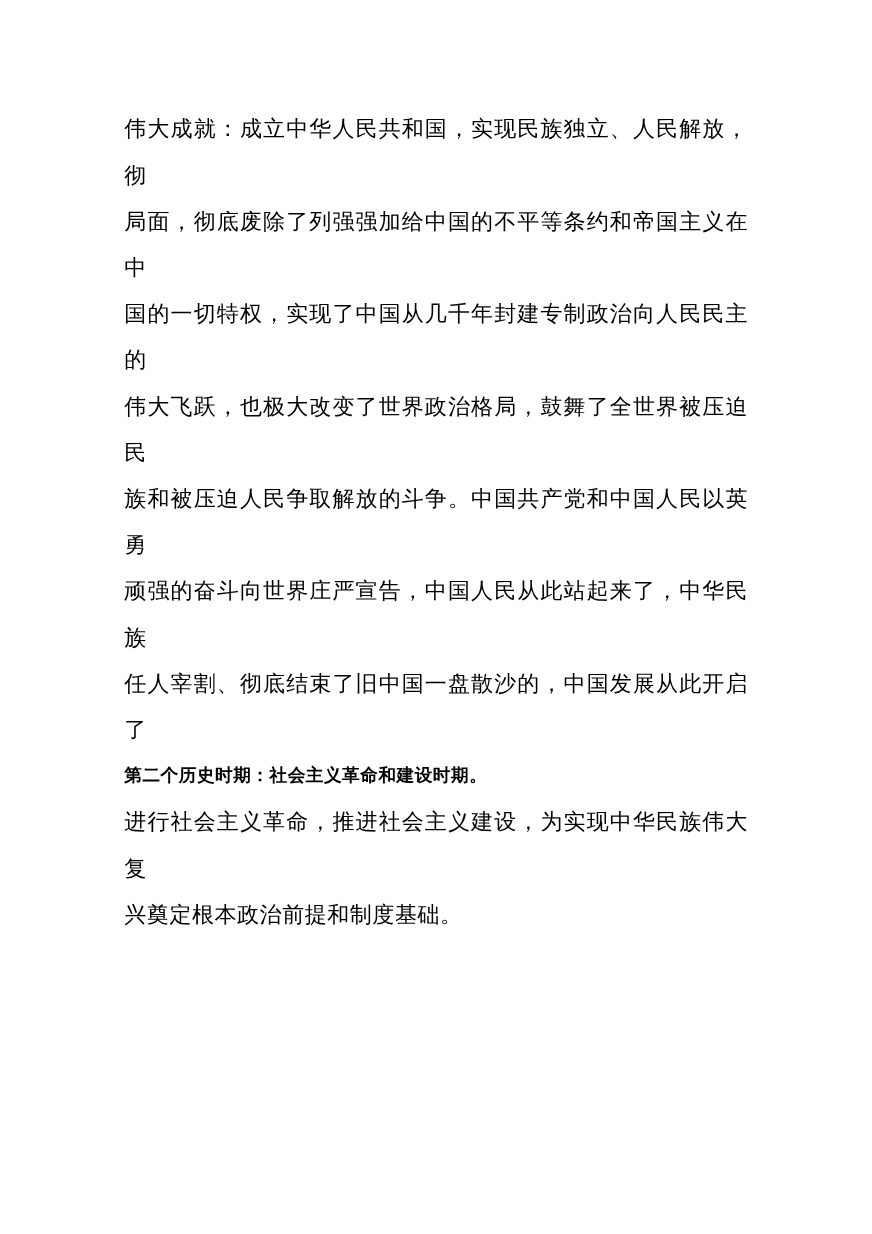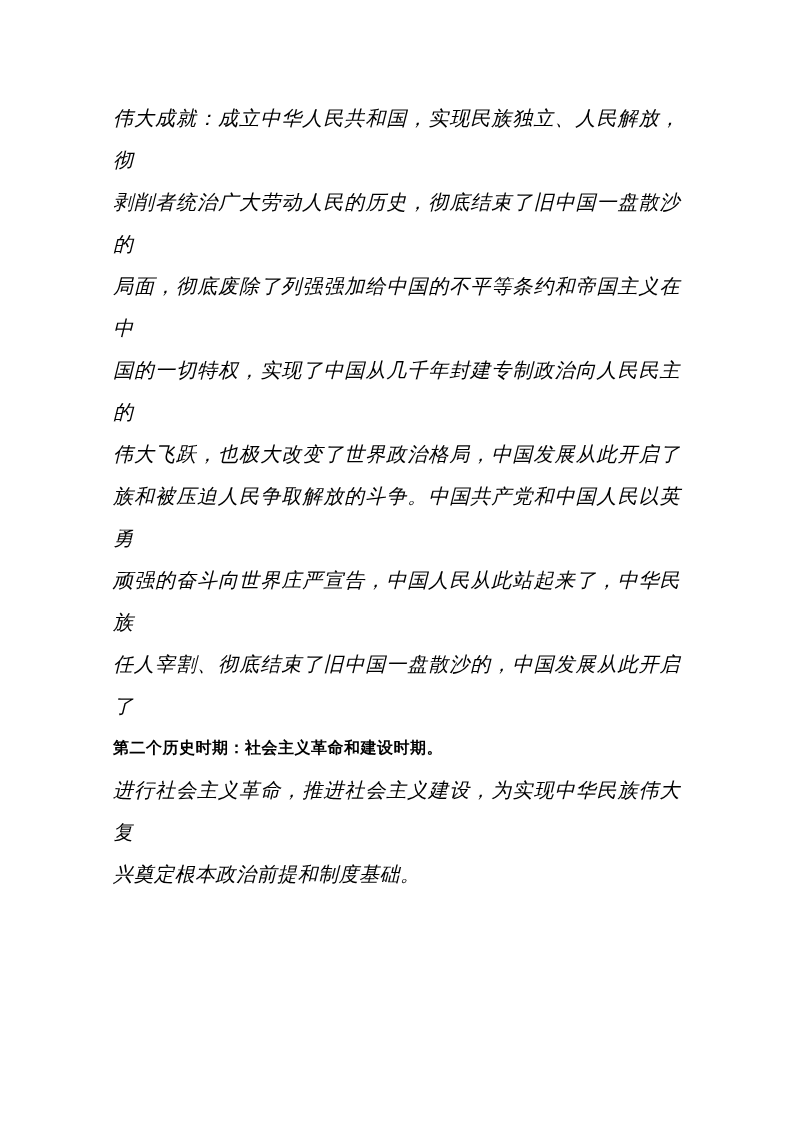--- a/index.html
+++ b/index.html
@@ -20,21 +20,20 @@
     position: absolute;
     left: 113px;
     top: 97px;
     width: 567px;
     font-size: 20px;
     line-height: 42px;
   }
   .paragraph {
     margin: 0;
     padding: 0;
-    font-style: italic;
   }
   .line {
     text-align: justify;
     text-align-last: justify;
     
     text-justify: inter-character;
     letter-spacing: 0.5px;
   }
   .line.short {
     text-align-last: left;
@@ -50,24 +49,23 @@
     letter-spacing: 0.5px;
   }
 </style>
 </head>
 <body>
 
 <div class="page">
   <div class="content" id="doc-content">
       <div class="paragraph">
         <div class="line">伟大成就：成立中华人民共和国，实现民族独立、人民解放，彻</div>
-        <div class="line">剥削者统治广大劳动人民的历史，彻底结束了旧中国一盘散沙的</div>
         <div class="line">局面，彻底废除了列强强加给中国的不平等条约和帝国主义在中</div>
         <div class="line">国的一切特权，实现了中国从几千年封建专制政治向人民民主的</div>
-        <div class="line">伟大飞跃，也极大改变了世界政治格局，中国发展从此开启了</div>
+        <div class="line">伟大飞跃，也极大改变了世界政治格局，鼓舞了全世界被压迫民</div>
         <div class="line">族和被压迫人民争取解放的斗争。中国共产党和中国人民以英勇</div>
         <div class="line">顽强的奋斗向世界庄严宣告，中国人民从此站起来了，中华民族</div>
         <div class="line">任人宰割、彻底结束了旧中国一盘散沙的，中国发展从此开启了</div>
       </div>
       <div class="heading">第二个历史时期：社会主义革命和建设时期。</div>
       <div class="paragraph">
         <div class="line">进行社会主义革命，推进社会主义建设，为实现中华民族伟大复</div>
         <div class="line short">兴奠定根本政治前提和制度基础。</div>
       </div>
     </div>

